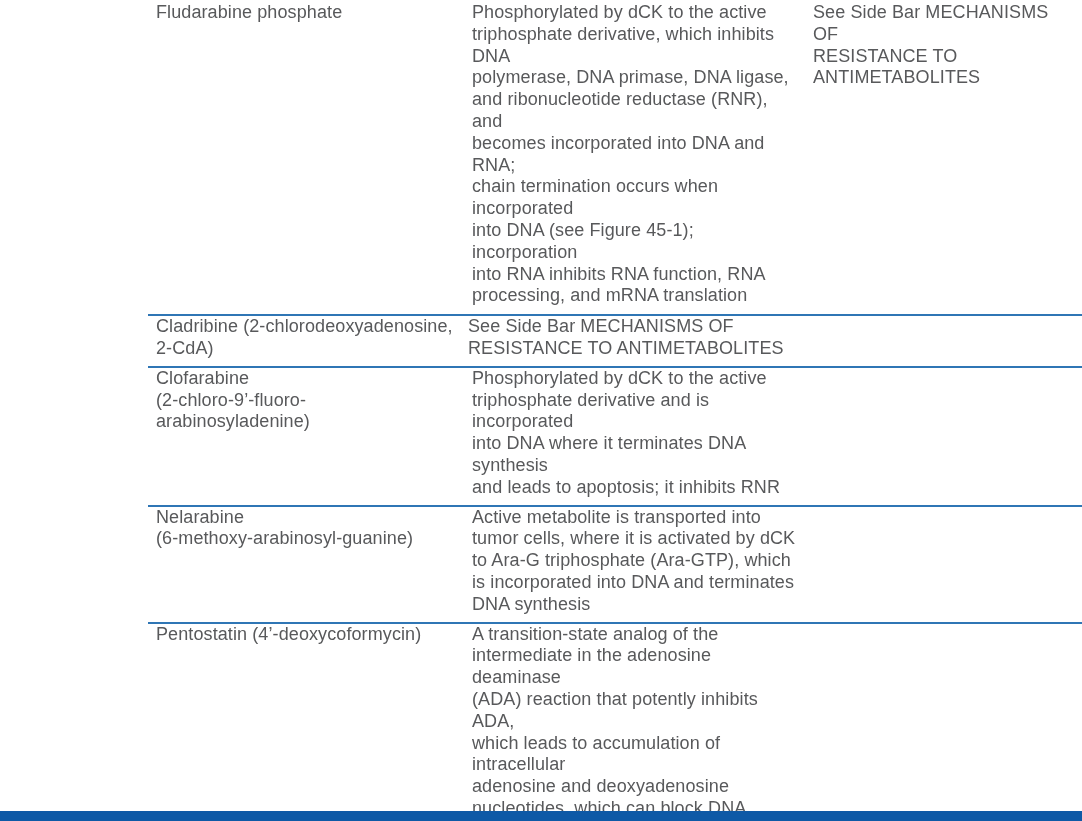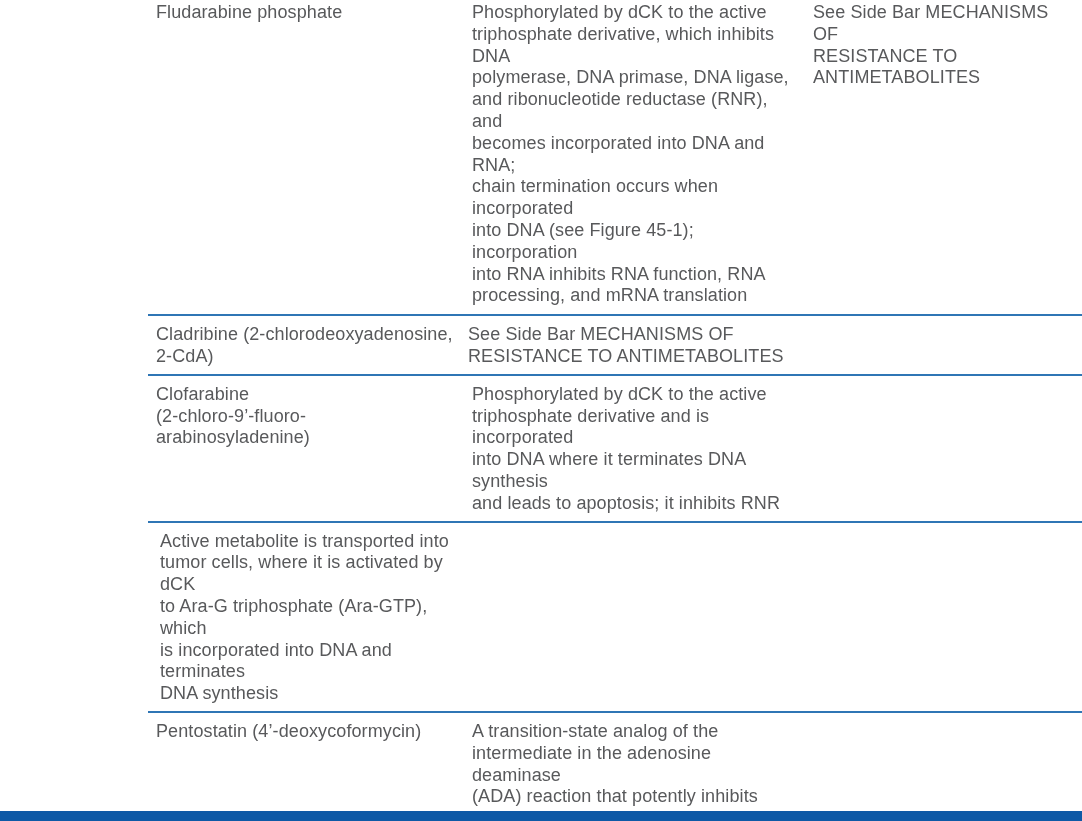--- a/index.html
+++ b/index.html
@@ -17,21 +17,20 @@
   }
   .table {
     position: absolute;
     top: 0;
     left: 148px;
     width: 934px;
   }
   .trow {
     display: grid;
     grid-template-columns: 312px 345px 1fr;
-    padding-top: 8px;
     padding-bottom: 6px;
   }
   .trow + .trow {
     border-top: 2px solid #2f76b5;
   }
   .trow.first {
     padding-top: 2px;
     padding-bottom: 7px;
   }
   .cell {
@@ -85,20 +84,22 @@
     <div class="cell drug">Clofarabine
 (2-chloro-9’-fluoro-arabinosyladenine)</div>
     <div class="cell mech">Phosphorylated by dCK to the active
 triphosphate derivative and is incorporated
 into DNA where it terminates DNA synthesis
 and leads to apoptosis; it inhibits RNR</div>
     <div class="cell resist"></div>
   </div>
 
   <div class="trow">
+    <div class="cell drug">Nelarabine
+(6-methoxy-arabinosyl-guanine)</div>
     <div class="cell mech">Active metabolite is transported into
 tumor cells, where it is activated by dCK
 to Ara-G triphosphate (Ara-GTP), which
 is incorporated into DNA and terminates
 DNA synthesis</div>
     <div class="cell resist"></div>
   </div>
 
   <div class="trow">
     <div class="cell drug">Pentostatin (4’-deoxycoformycin)</div>

